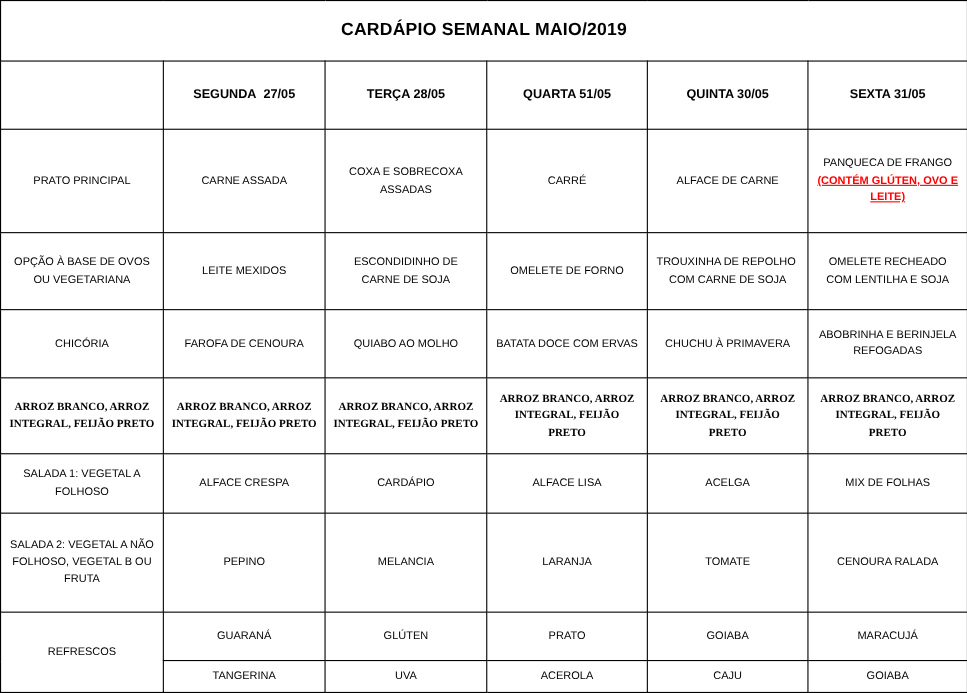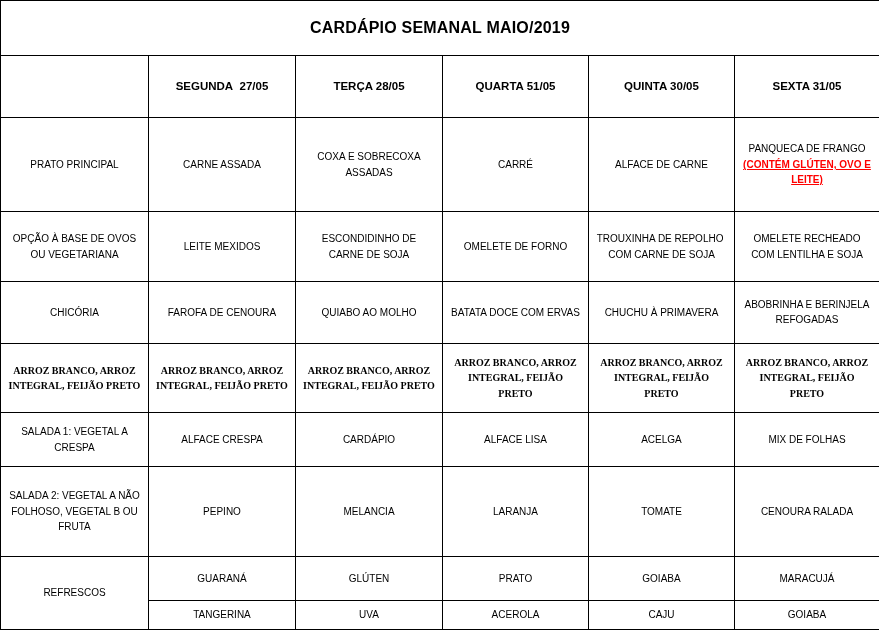--- a/index.html
+++ b/index.html
@@ -111,21 +111,21 @@
   <tr class="bold-row" style="height:68px">
     <td class="label-cell">ARROZ BRANCO, ARROZ INTEGRAL, FEIJÃO PRETO</td>
     <td>ARROZ BRANCO, ARROZ INTEGRAL, FEIJÃO PRETO</td>
     <td>ARROZ BRANCO, ARROZ INTEGRAL, FEIJÃO PRETO</td>
     <td>ARROZ BRANCO, ARROZ INTEGRAL, FEIJÃO PRETO</td>
     <td>ARROZ BRANCO, ARROZ INTEGRAL, FEIJÃO PRETO</td>
     <td>ARROZ BRANCO, ARROZ INTEGRAL, FEIJÃO PRETO</td>
   </tr>
 
   <tr style="height:52px">
-    <td class="label-cell">SALADA 1: VEGETAL A CRESPA</td>
+    <td class="label-cell">SALADA 1: VEGETAL A FOLHOSO</td>
     <td>ALFACE CRESPA</td>
     <td>CARDÁPIO</td>
     <td>ALFACE LISA</td>
     <td>ACELGA</td>
     <td>MIX DE FOLHAS</td>
   </tr>
 
   <tr style="height:88px">
     <td class="label-cell">SALADA 2: VEGETAL A NÃO FOLHOSO, VEGETAL B OU FRUTA</td>
     <td>PEPINO</td>

